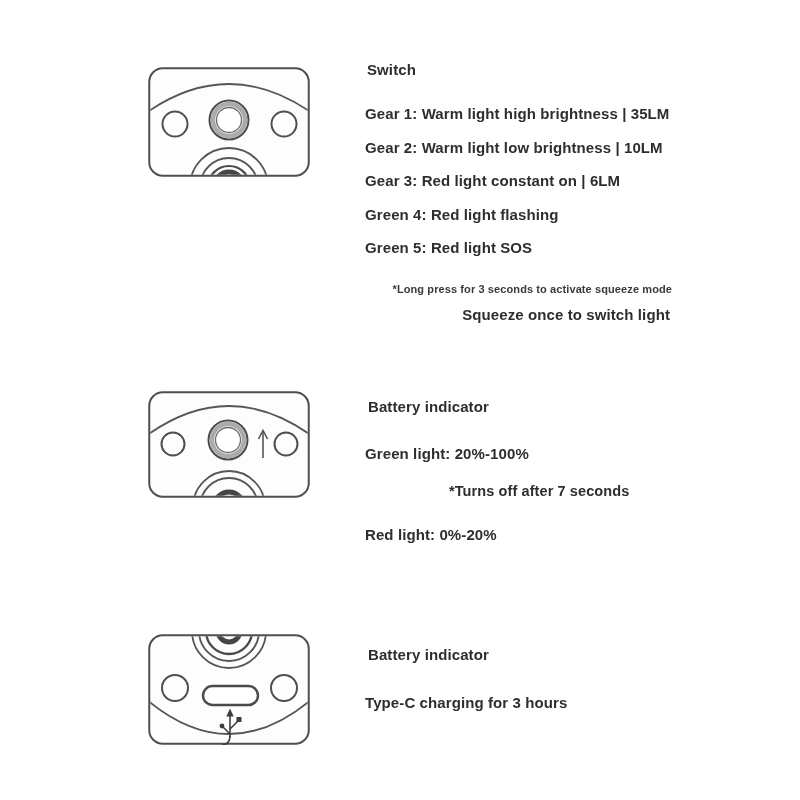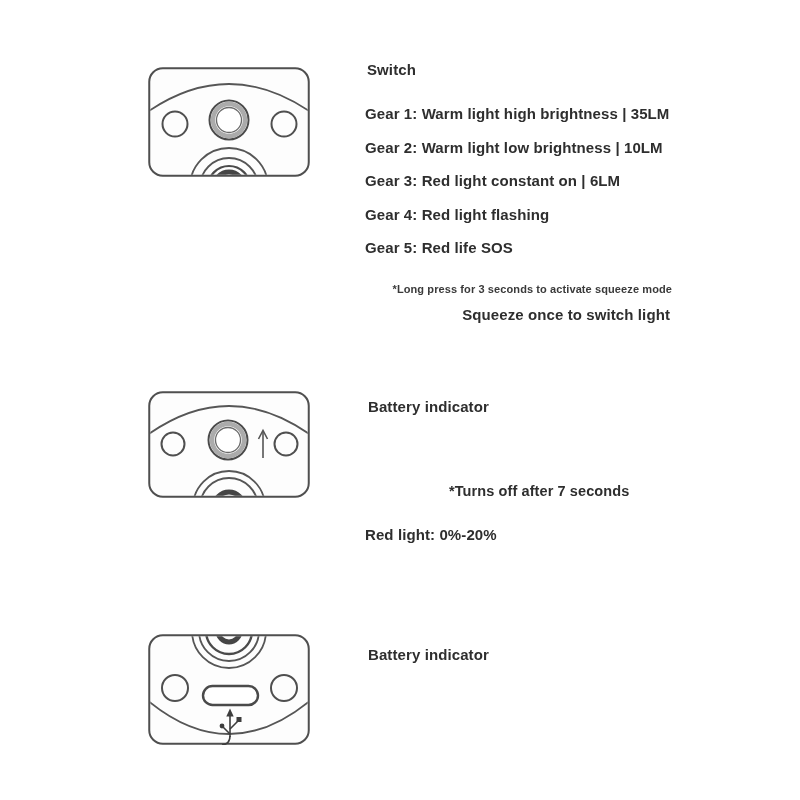--- a/index.html
+++ b/index.html
@@ -55,22 +55,22 @@
       </g>
       <circle cx="27" cy="57" r="12.5" fill="#fdfdfd" stroke="#4f4f4f" stroke-width="2"></circle>
       <circle cx="136" cy="57" r="12.5" fill="#fdfdfd" stroke="#4f4f4f" stroke-width="2"></circle>
     </svg>
   </div>
 
   <div class="txt title" style="left:367px;top:62px;">Switch</div>
   <div class="txt" style="left:365px;top:106px;">Gear 1: Warm light high brightness | 35LM</div>
   <div class="txt" style="left:365px;top:140px;">Gear 2: Warm light low brightness | 10LM</div>
   <div class="txt" style="left:365px;top:173px;">Gear 3: Red light constant on | 6LM</div>
-  <div class="txt" style="left:365px;top:207px;">Gear 4: Red light flashing</div>
-  <div class="txt" style="left:365px;top:240px;">Gear 5: Red life SOS</div>
+  <div class="txt" style="left:365px;top:207px;">Green 4: Red light flashing</div>
+  <div class="txt" style="left:365px;top:240px;">Green 5: Red light SOS</div>
   <div class="txt note-small right-align" style="right:128px;top:283px;">*Long press for 3 seconds to activate squeeze mode</div>
   <div class="txt note-bold right-align" style="right:130px;top:307px;">Squeeze once to switch light</div>
 
   <div class="diagram" style="left:148px;top:391px;">
     <svg width="162" height="107" viewBox="0 0 162 107">
       <defs>
         <clipPath id="clipB">
             <rect x="2.3" y="2.3" width="157.4" height="102.4" rx="12"></rect>
           </clipPath>
       </defs>
@@ -91,20 +91,21 @@
       <g fill="none" stroke="#555555" stroke-width="1.6">
         <path d="M115,67 L115,41"></path>
         <path d="M110.5,48 L115,39.5 L119.5,48"></path>
       </g>
       <circle cx="25" cy="53" r="11.5" fill="#fdfdfd" stroke="#4f4f4f" stroke-width="2"></circle>
       <circle cx="138" cy="53" r="11.5" fill="#fdfdfd" stroke="#4f4f4f" stroke-width="2"></circle>
     </svg>
   </div>
 
   <div class="txt title" style="left:368px;top:399px;">Battery indicator</div>
+  <div class="txt" style="left:365px;top:446px;">Green light: 20%-100%</div>
   <div class="txt" style="left:449px;top:484px;font-size:14.5px;">*Turns off after 7 seconds</div>
   <div class="txt" style="left:365px;top:527px;">Red light: 0%-20%</div>
 
   <div class="diagram" style="left:148px;top:634px;">
     <svg width="162" height="111" viewBox="0 0 162 111">
       <defs>
         <clipPath id="clipC">
             <rect x="2.3" y="2.3" width="157.4" height="106.4" rx="12"></rect>
           </clipPath>
       </defs>
@@ -129,14 +130,15 @@
           <path d="M82,95 L89.5,87.5"></path>
         </g>
         <path d="M82,74.5 L78.3,82.5 L85.7,82.5 Z" fill="#3d3d3d"></path>
         <circle cx="74" cy="92" r="2.4" fill="#3d3d3d"></circle>
         <rect x="88.5" y="83" width="5" height="5" fill="#3d3d3d"></rect>
       </g>
     </svg>
   </div>
 
   <div class="txt title" style="left:368px;top:647px;">Battery indicator</div>
+  <div class="txt" style="left:365px;top:695px;">Type-C charging for 3 hours</div>
 
 </div>
 
 </body></html>

